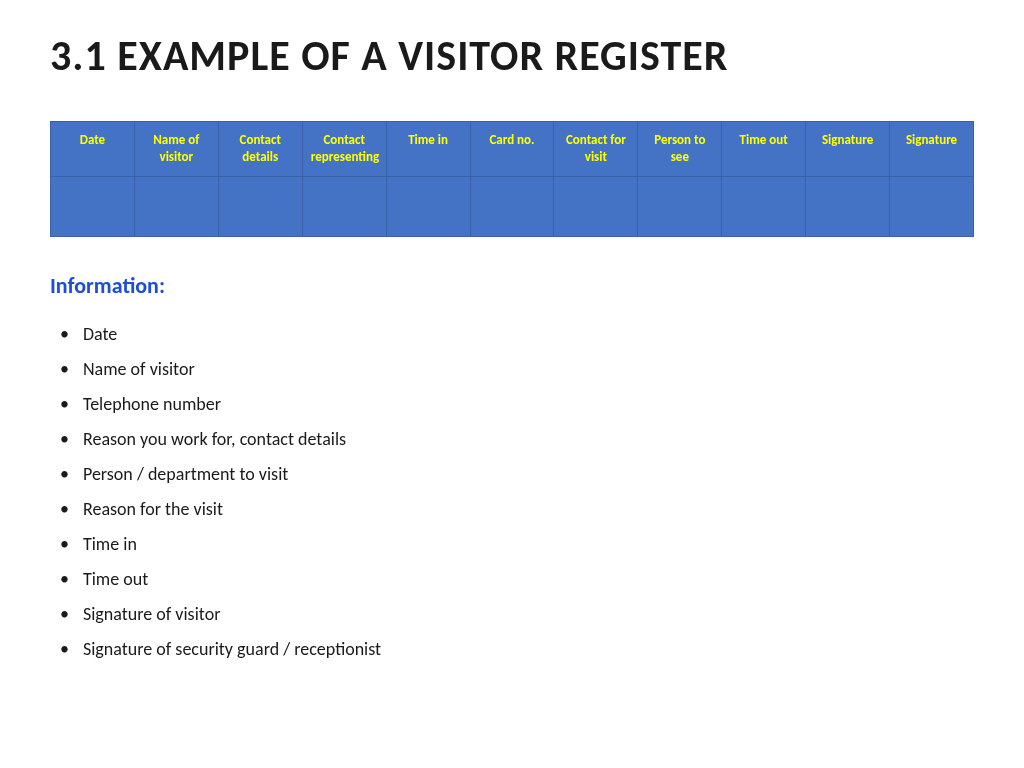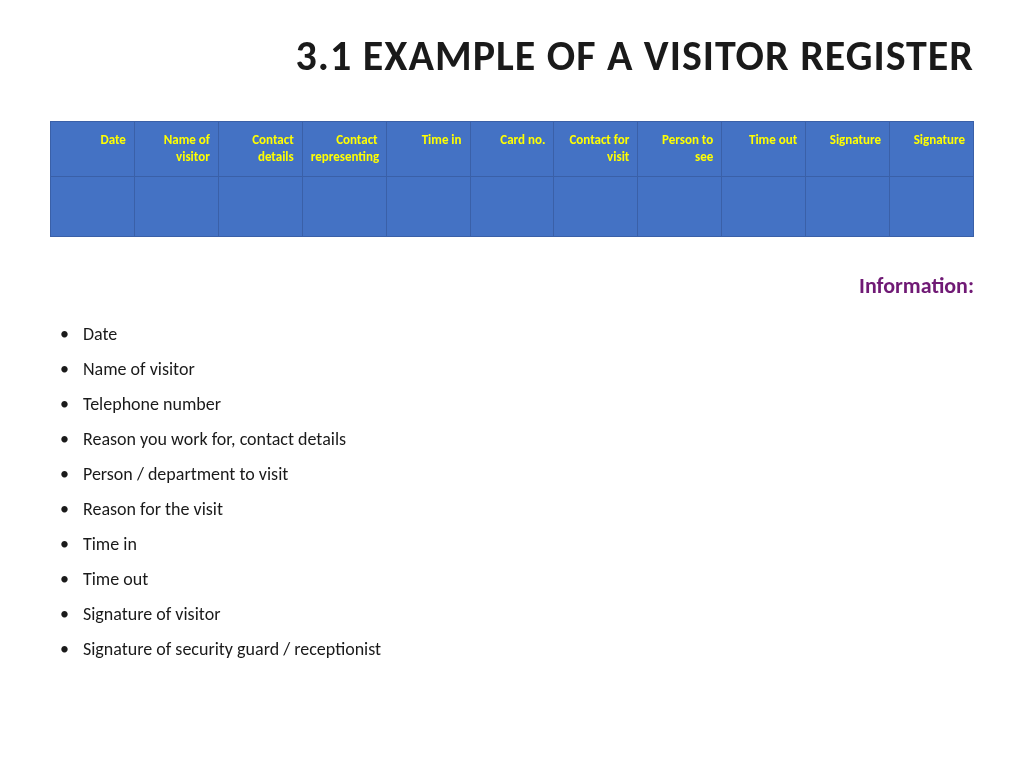--- a/index.html
+++ b/index.html
@@ -1,19 +1,18 @@
 <!DOCTYPE html>
 <html><head>
   <meta charset="utf-8">
   <style>
     * {
       margin: 0;
       padding: 0;
       box-sizing: border-box;
-      text-align: right;
     }
 
     body {
       background: #ffffff;
       font-family: 'Calibri', 'Segoe UI', Arial, sans-serif;
       width: 1024px;
       min-height: 768px;
       padding: 30px 50px 30px 50px;
     }
 
@@ -53,21 +52,21 @@
       border: 1px solid #3a60a8;
     }
 
     .info-section {
       margin-top: 10px;
     }
 
     .info-heading {
       font-size: 22px;
       font-weight: 700;
-      color: #701a75;
+      color: #1d4ed8;
       margin-bottom: 18px;
     }
 
     .info-list {
       list-style: none;
       padding: 0;
       margin: 0;
     }
 
     .info-list li {

